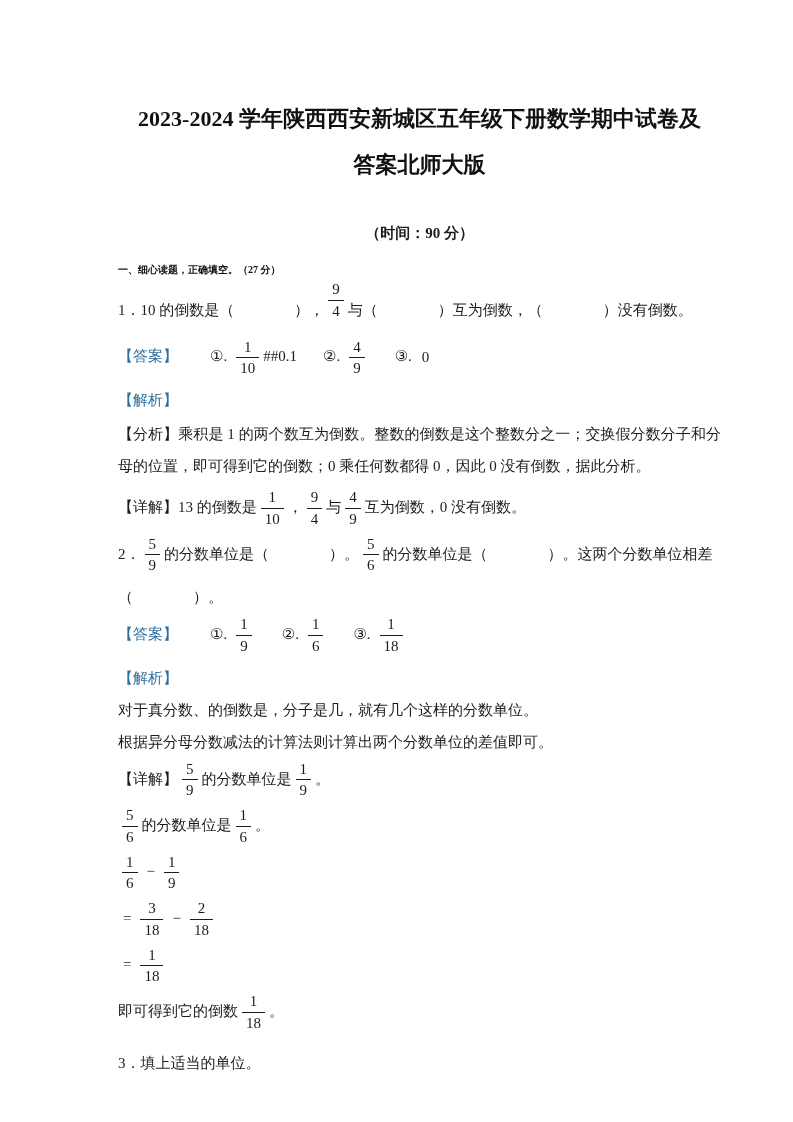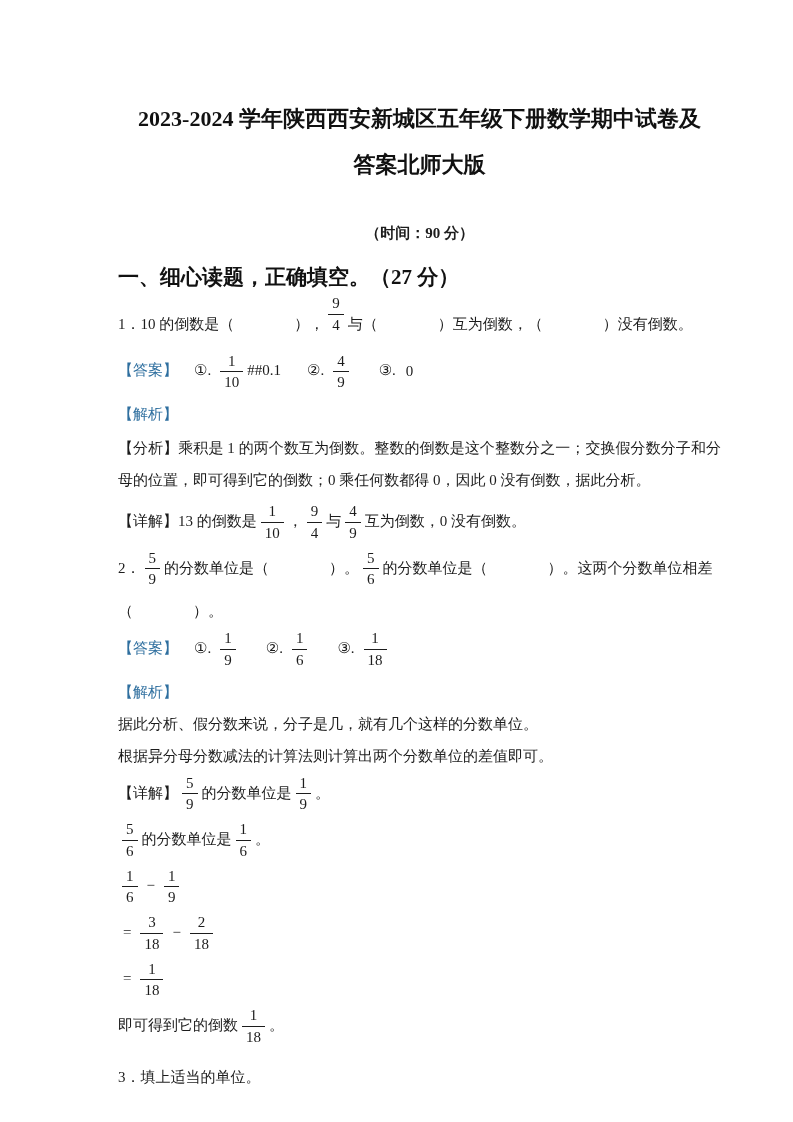--- a/index.html
+++ b/index.html
@@ -9,34 +9,34 @@
     height: 1122px;
     background: #ffffff;
     box-sizing: border-box;
     padding: 96px 72px 0 118px;
     font-family: "Liberation Serif", "DejaVu Serif", serif;
     color: #1c1c1c;
     overflow: hidden;
   }
   .title { text-align: center; font-weight: bold; font-size: 22px; line-height: 46px; color: #111; }
   .p-time { text-align: center; font-weight: bold; font-size: 15px; margin: 36px 0 0 0; }
-  .p-sec  { font-weight: bold; font-size: 21px; margin: 20px 0 0 0; color: #111; }
+  .p-sec  { font-weight: bold; font-size: 10px; margin: 20px 0 0 0; color: #111; }
 
   p.line { font-size: 15px; margin: 0; line-height: 32px; }
   p.frac-line { font-size: 15px; margin: 6px 0; line-height: 1.35; }
   .justify { text-align: justify; }
 
   .tag-blue { color: #2f6f9f; }
   .lh30 { line-height: 30px; }
 
   .mt2  { margin-top: 2px  !important; }
   .mt4  { margin-top: 4px  !important; }
   .mt14 { margin-top: 14px !important; }
 
-  .sp-xl { margin-right: 16px; }
+  .sp-xl { margin-right: 32px; }
   .sp-lg { margin-right: 26px; }
   .sp-md { margin-right: 10px; }
   .sp-sm { margin-right: 5px;  }
 
   .frac {
     display: inline-block;
     vertical-align: middle;
     text-align: center;
     line-height: 1.25;
     margin: 0 4px;
@@ -85,21 +85,21 @@
   <p class="line lh30 mt2">（　　　　）。</p>
 
   <p class="frac-line mt2">
     <span class="tag-blue sp-xl">【答案】</span><span class="sp-sm">①.</span><span class="frac"><span class="fn">1</span><span class="fd">9</span></span><span class="sp-lg"></span><span class="sp-sm">②.</span><span class="frac"><span class="fn">1</span><span class="fd">6</span></span><span class="sp-lg"></span><span class="sp-sm">③.</span><span class="frac"><span class="fn">1</span><span class="fd">18</span></span>
   </p>
 
   <p class="line lh30 mt2">
     <span class="tag-blue">【解析】</span>
   </p>
 
-  <p class="line">据此分析、假分数来说，分子是几，就有几个这样的分数单位。</p>
+  <p class="line">对于真分数、的倒数是，分子是几，就有几个这样的分数单位。</p>
   <p class="line">根据异分母分数减法的计算法则计算出两个分数单位的差值即可。</p>
 
   <p class="frac-line mt2">
     <span>【详解】</span><span class="frac"><span class="fn">5</span><span class="fd">9</span></span><span>的分数单位是</span><span class="frac"><span class="fn">1</span><span class="fd">9</span></span><span>。</span>
   </p>
 
   <p class="frac-line">
     <span class="frac"><span class="fn">5</span><span class="fd">6</span></span><span>的分数单位是</span><span class="frac"><span class="fn">1</span><span class="fd">6</span></span><span>。</span>
   </p>
 

